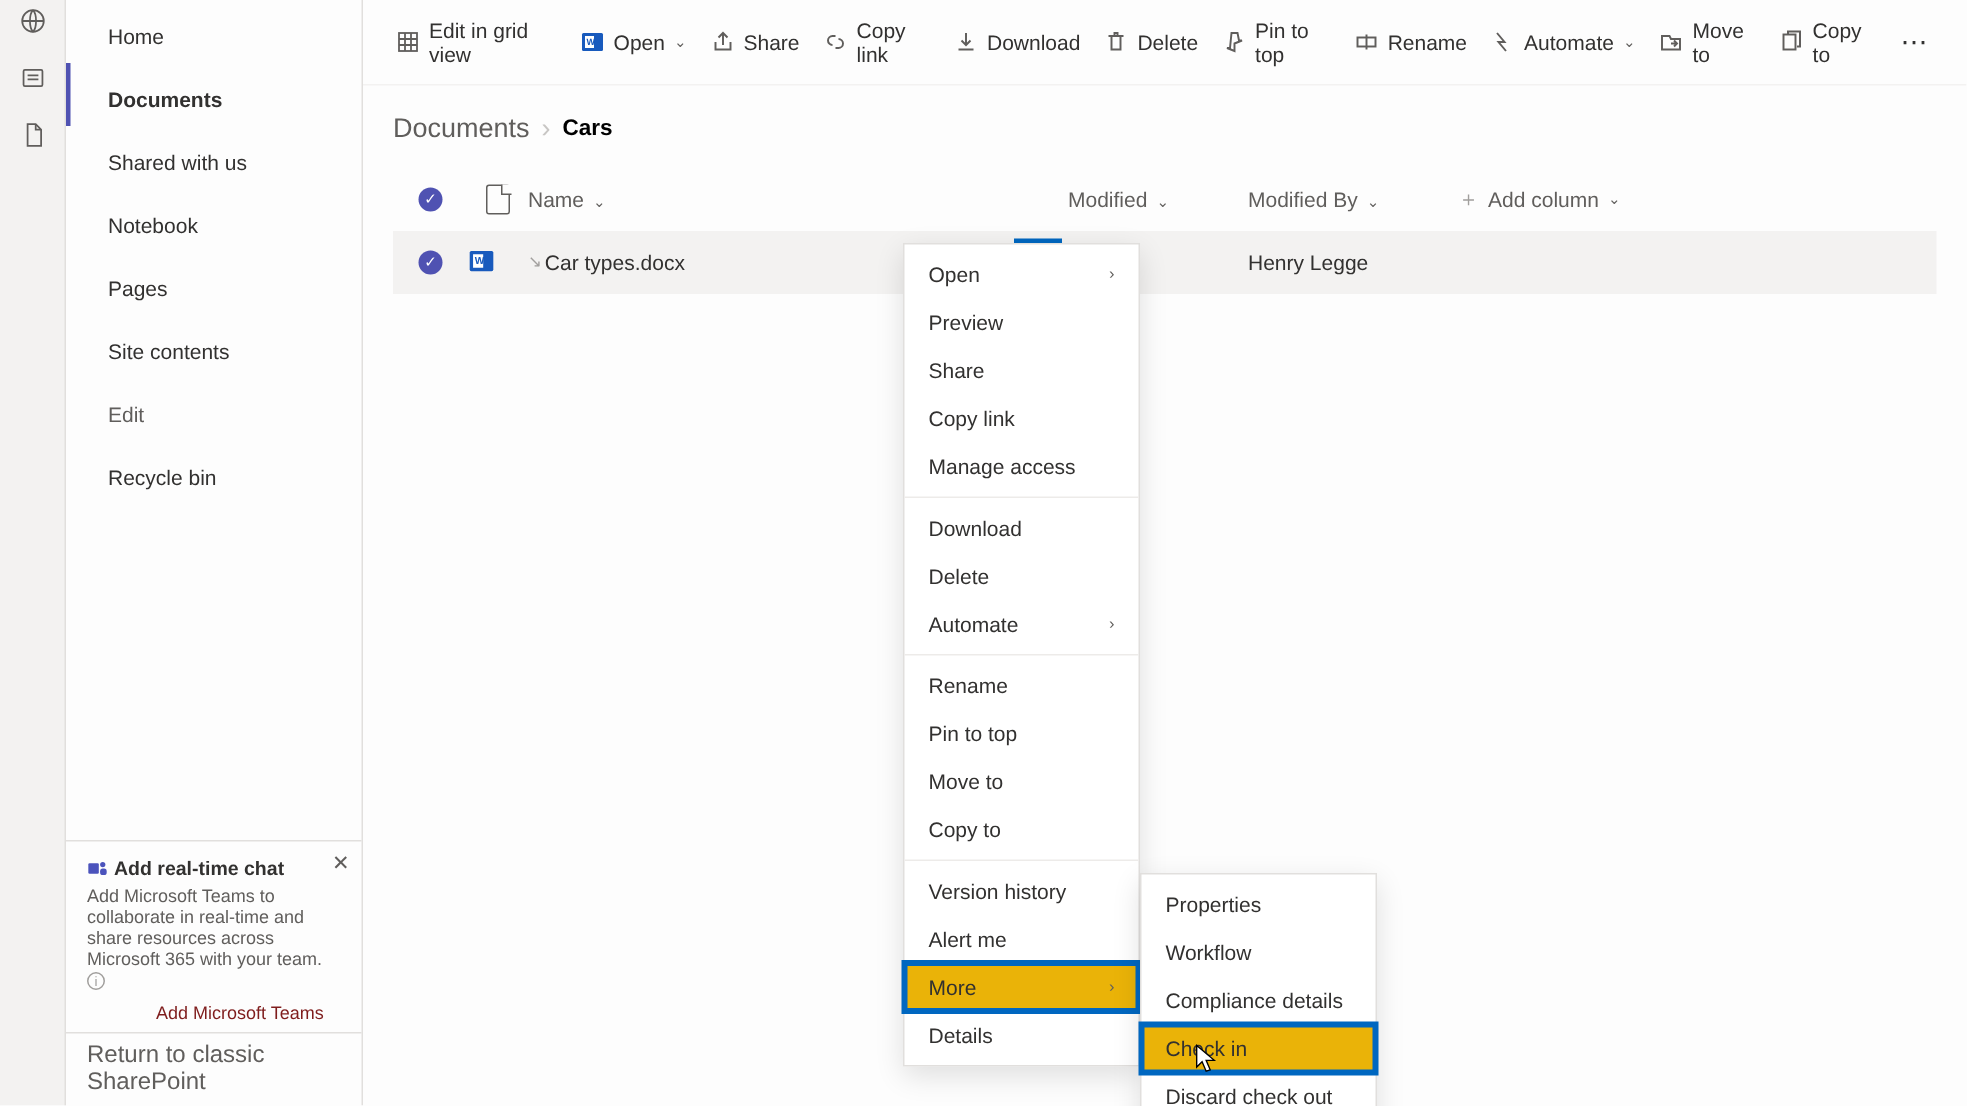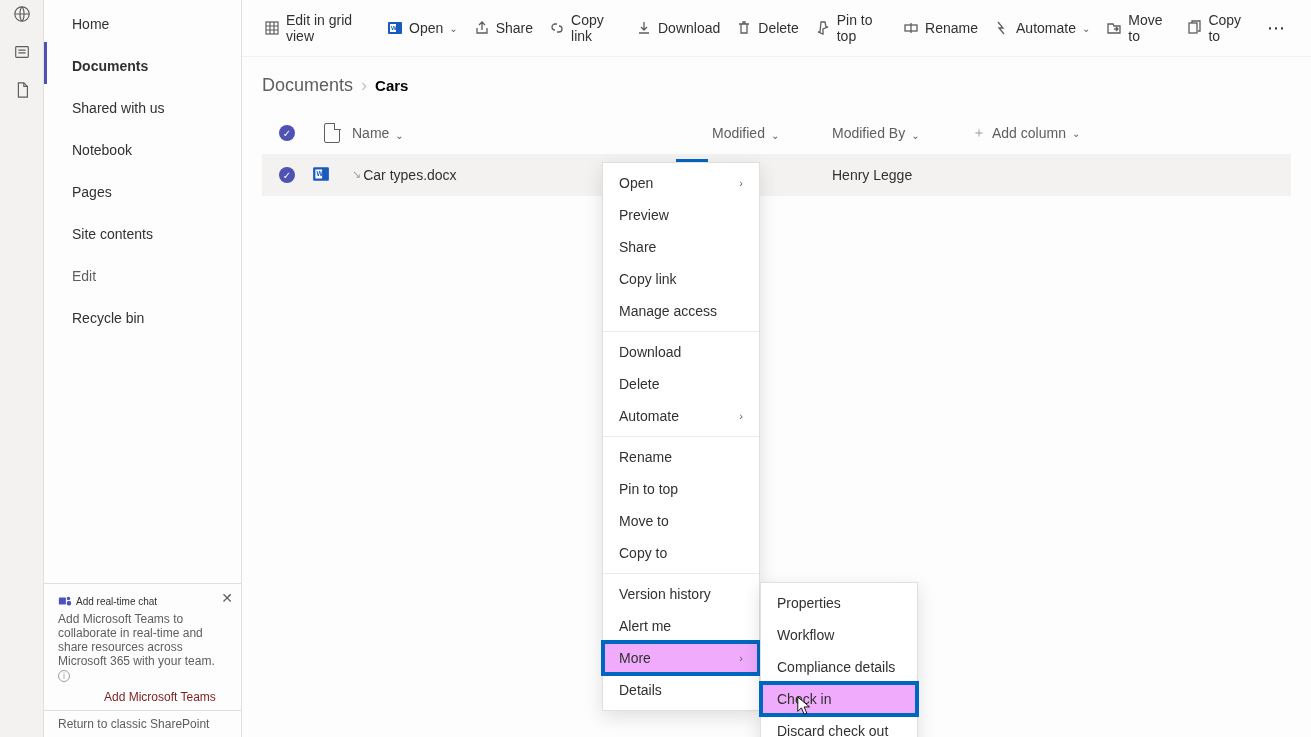--- a/index.html
+++ b/index.html
@@ -54,25 +54,25 @@
     border-top: 1px solid #e1dfdd;
     padding: 10px 12px 6px 14px;
     font-size: 12px;
     color: #605e5c;
     position: relative;
   }
   .promo .close {
     position:absolute; top:6px; right:8px; color:#605e5c; cursor:pointer;
     font-size:14px;
   }
-  .promo-title { font-weight:400; color:#323130; font-size:10px; margin-bottom:4px;}
+  .promo-title { font-weight:700; color:#323130; font-size:13px; margin-bottom:4px;}
   .promo-title svg{vertical-align:-3px;margin-right:4px;}
   .promo-link { color:#7f1d1d; margin-top:8px; cursor:pointer;margin-left:46px;}
   .return-classic {
-    font-size:12px; color:#605e5c; padding:6px 14px 6px 14px;
+    font-size:16px; color:#605e5c; padding:6px 14px 6px 14px;
     border-top:1px solid #e1dfdd;
   }
   
   .main { flex:1; display:flex; flex-direction:column; }
   .cmdbar {
     display:flex; align-items:center; gap:8px;
     padding: 8px 18px 8px 18px;
     color:#323130;
     border-bottom: 1px solid #f3f2f1;
     justify-content: space-between;
@@ -135,21 +135,21 @@
     color:#323130;
     padding:4px 0;
     z-index:10;
   }
   .ctx .mi {
     padding:8px 16px;
     display:flex; align-items:center; justify-content:space-between;
     cursor:pointer;
     min-width:140px;
   }
-  .ctx .mi:hover, .ctx .mi.hover { background:#f0abfc; }
+  .ctx .mi:hover, .ctx .mi.hover { background:#eab308; }
   .ctx .sep-div { height:1px; background:#edebe9; margin:4px 0;}
   .ctx .sub-arrow{ font-size:11px; color:#605e5c;}
   .ctx.main-ctx { left:602px; top:162px; width:158px;}
   .ctx.sub-ctx  { left:760px; top:582px; width:158px;}
   .mi.hl { outline:4px solid #0067c0; outline-offset:-2px; }
   .cursor {
     position:absolute; left:796px; top:695px; z-index:30;
     width:18px;height:22px;
   }
   .info-ic{display:inline-block;width:12px;height:12px;border:1px solid #a19f9d;border-radius:50%;font-size:9px;line-height:10px;text-align:center;color:#a19f9d;}

